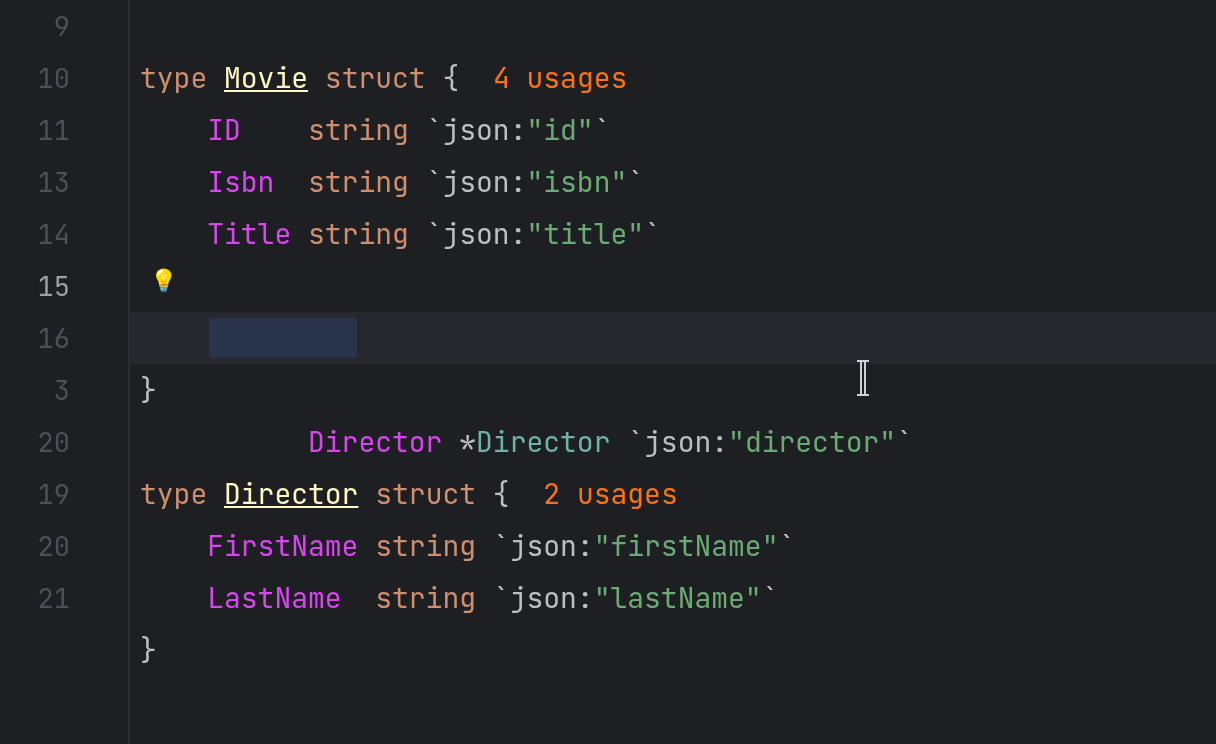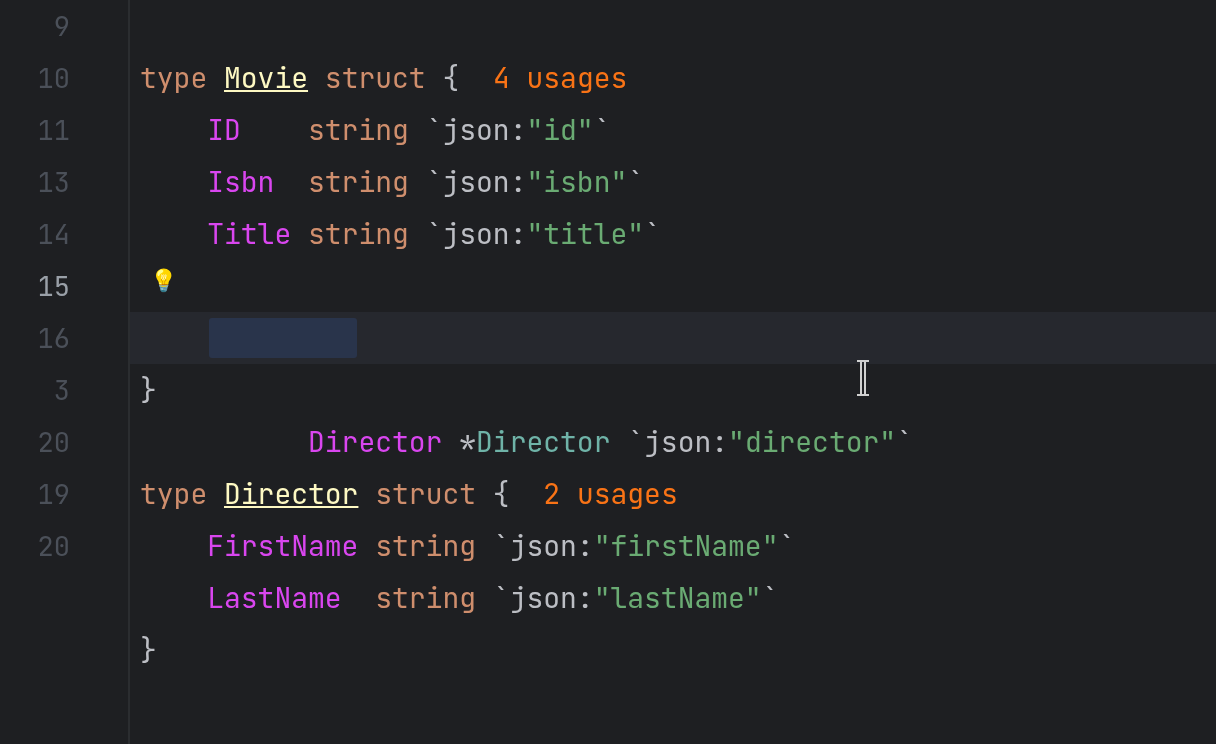--- a/index.html
+++ b/index.html
@@ -36,20 +36,21 @@
     <div class="ln">10</div>
     <div class="ln">11</div>
     <div class="ln">13</div>
     <div class="ln">14</div>
     <div class="ln cursor">15</div>
     <div class="ln">16</div>
     <div class="ln">3</div>
     <div class="ln">20</div>
     <div class="ln">19</div>
     <div class="ln">20</div>
+    <div class="ln">21</div>
   </div>
 
   <div class="code">
     <div class="bulb">💡</div>
 
     <div class="line"></div>
 
     <div class="line"><span class="kw">type</span> <span class="typeName">Movie</span> <span class="kw">struct</span> <span class="punct">{</span>  <span class="hint">4 usages</span></div>
 
     <div class="line">    <span class="field">ID</span>    <span class="tp">string</span> <span class="tag">`json:</span><span class="str">"id"</span><span class="tag">`</span></div>

